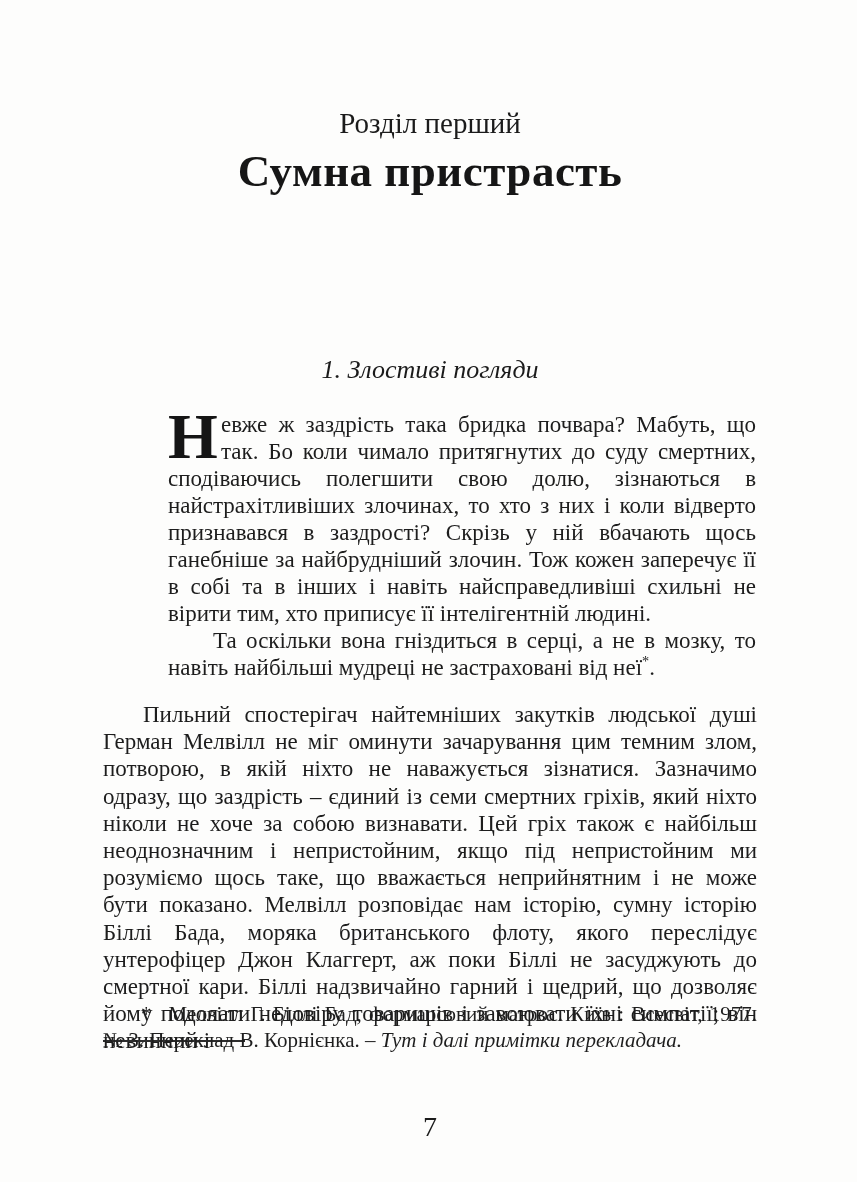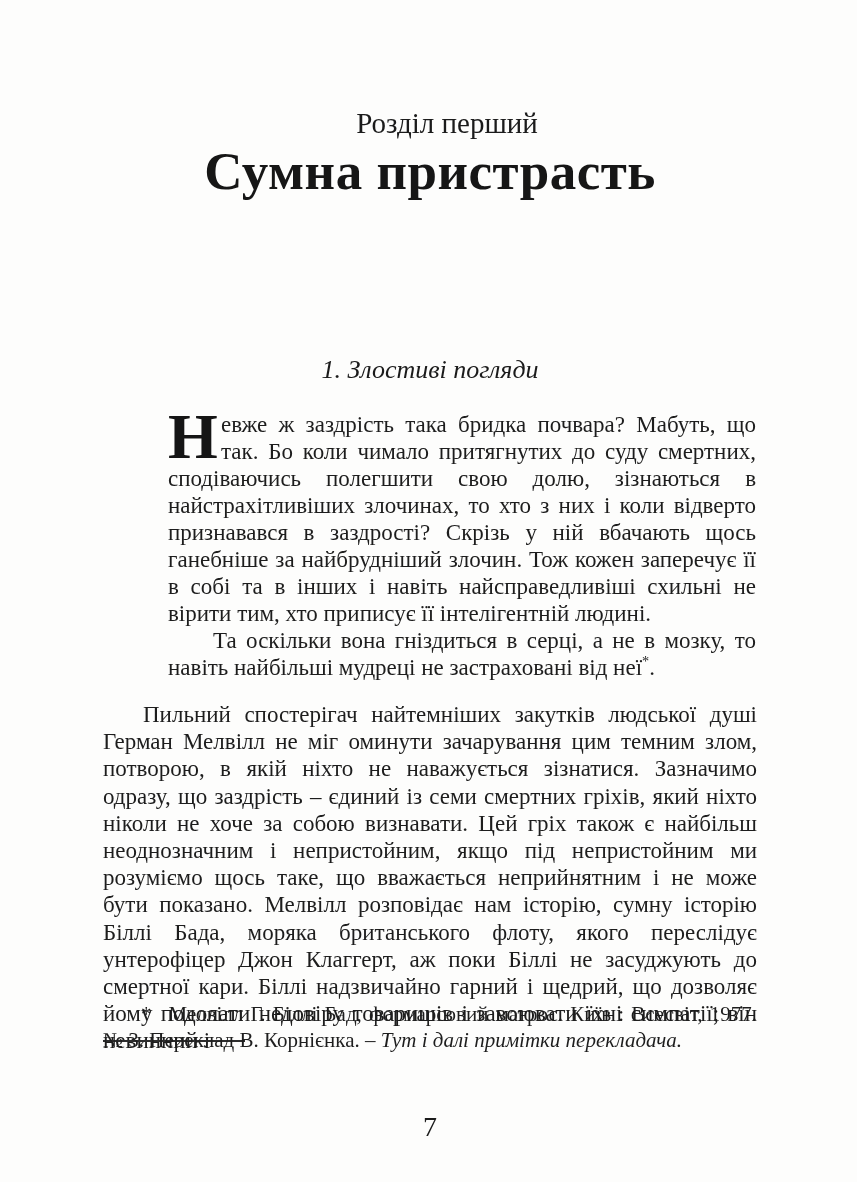--- a/index.html
+++ b/index.html
@@ -8,33 +8,33 @@
     width: 857px;
     height: 1182px;
     margin: 0 auto;
     background: #fdfdfc;
     color: #1e1e1e;
     font-family: "Liberation Serif", "DejaVu Serif", serif;
     overflow: hidden;
   }
   .chapter-label {
     position: absolute;
-    top: 106px; left: 120px; width: 654px;
+    top: 106px; left: 103px; width: 654px;
     text-align: center;
     font-size: 29px;
     line-height: 34px;
     font-weight: 400;
     color: #1b1b1b;
   }
   .chapter-title {
     position: absolute;
     top: 147px; left: 103px; width: 654px;
     margin: 0;
     text-align: center;
-    font-size: 53px;
+    font-size: 45px;
     line-height: 48px;
     font-weight: 700;
     letter-spacing: 0.5px;
     color: #161616;
   }
   .section-heading {
     position: absolute;
     top: 352px; left: 103px; width: 654px;
     margin: 0;
     text-align: center;

